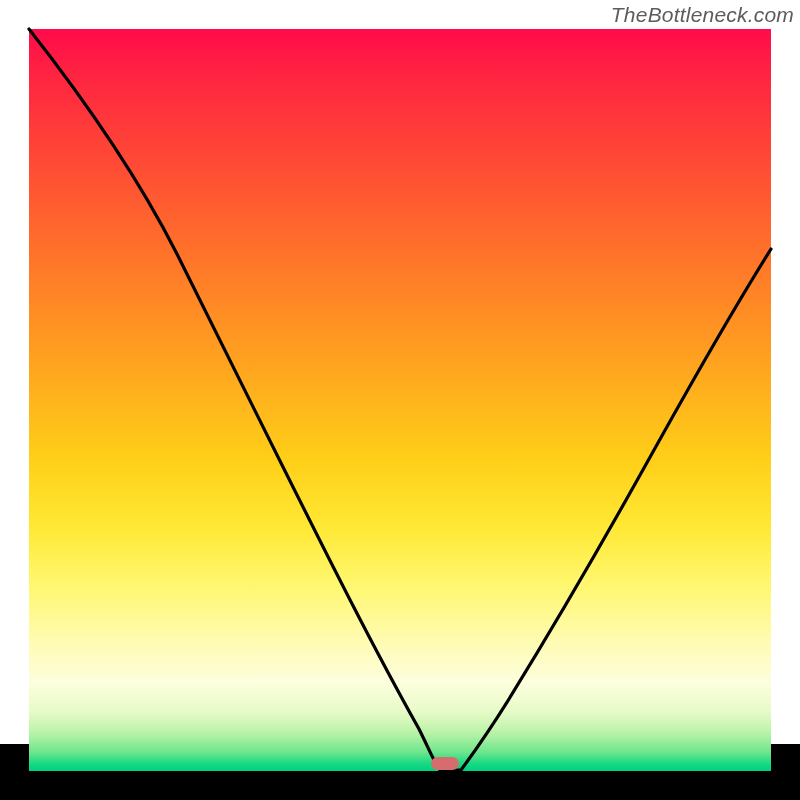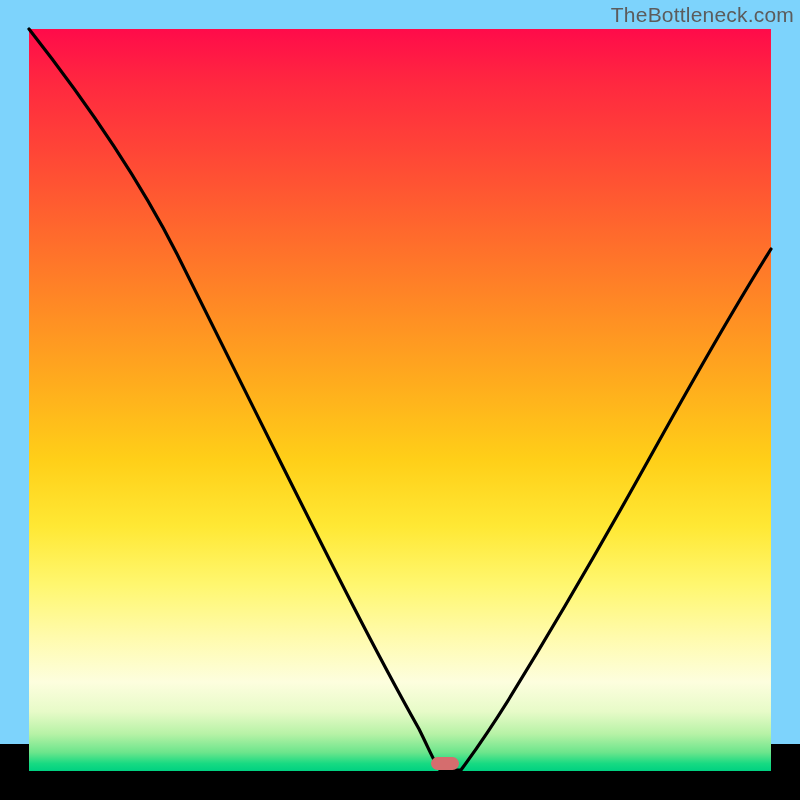--- a/index.html
+++ b/index.html
@@ -8,21 +8,22 @@
     width: 800px;
     height: 800px;
     background: #000;
     overflow: hidden;
     font-family: Arial, Helvetica, sans-serif;
   }
   .frame {
     position: relative;
     width: 800px;
     height: 744px;
-    background: #7dd3fc;
+    background: #ffffff;
+    font-style: italic;
   }
   .plot-area {
     position: absolute;
     left: 29px;
     top: 29px;
     width: 742px;
     height: 742px;
     
     background: linear-gradient(
       to bottom,

